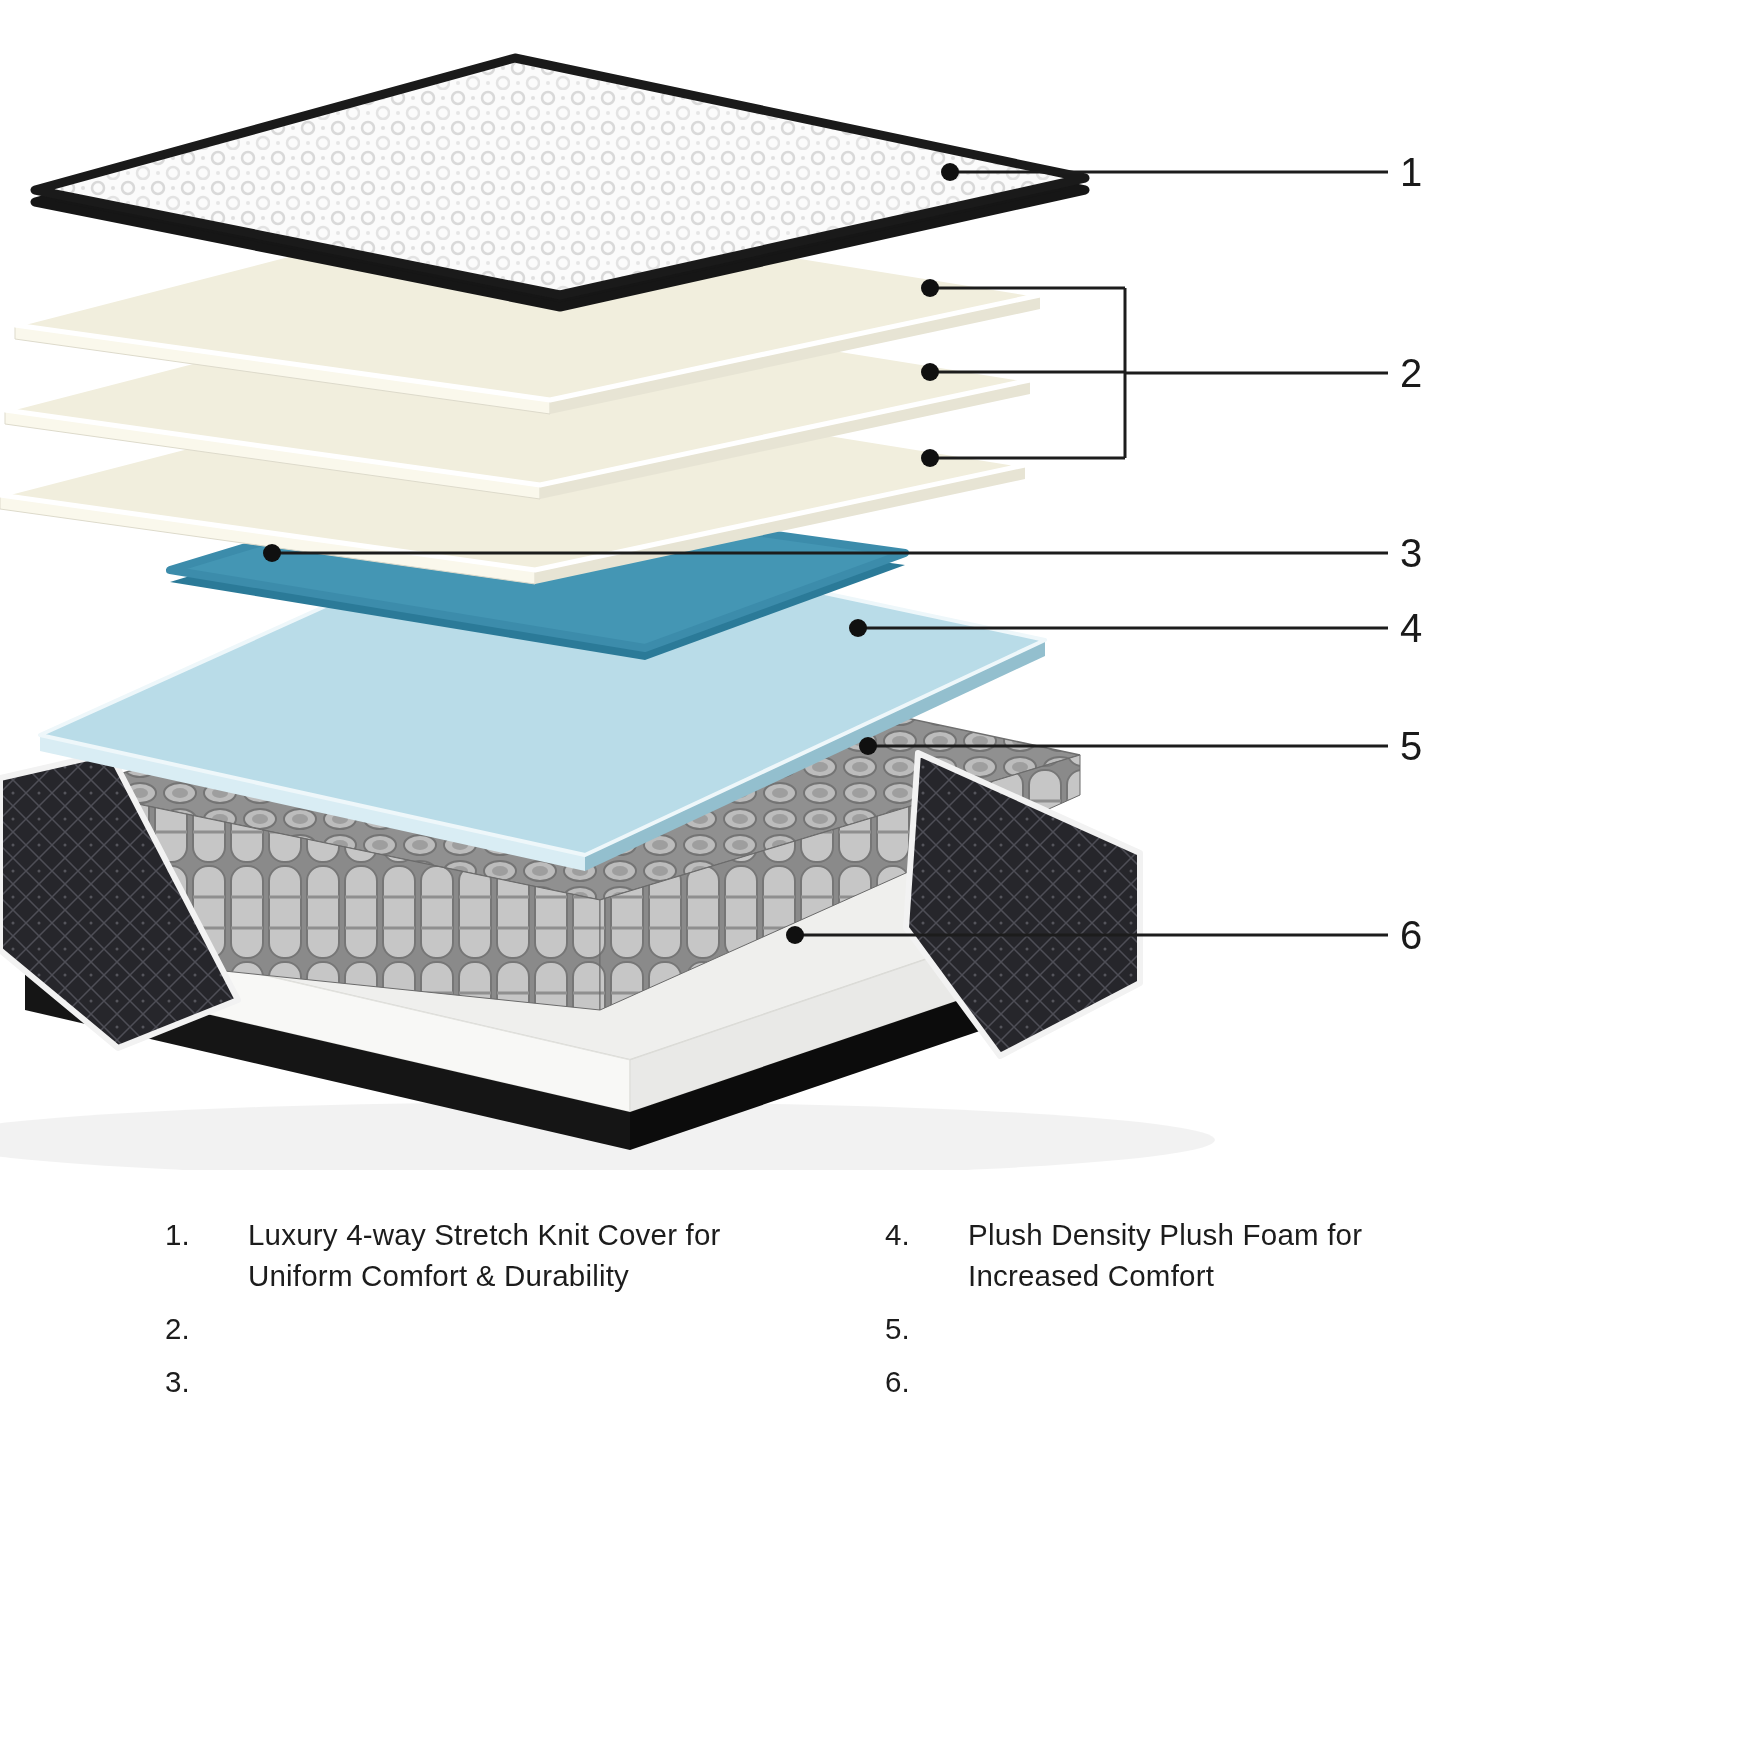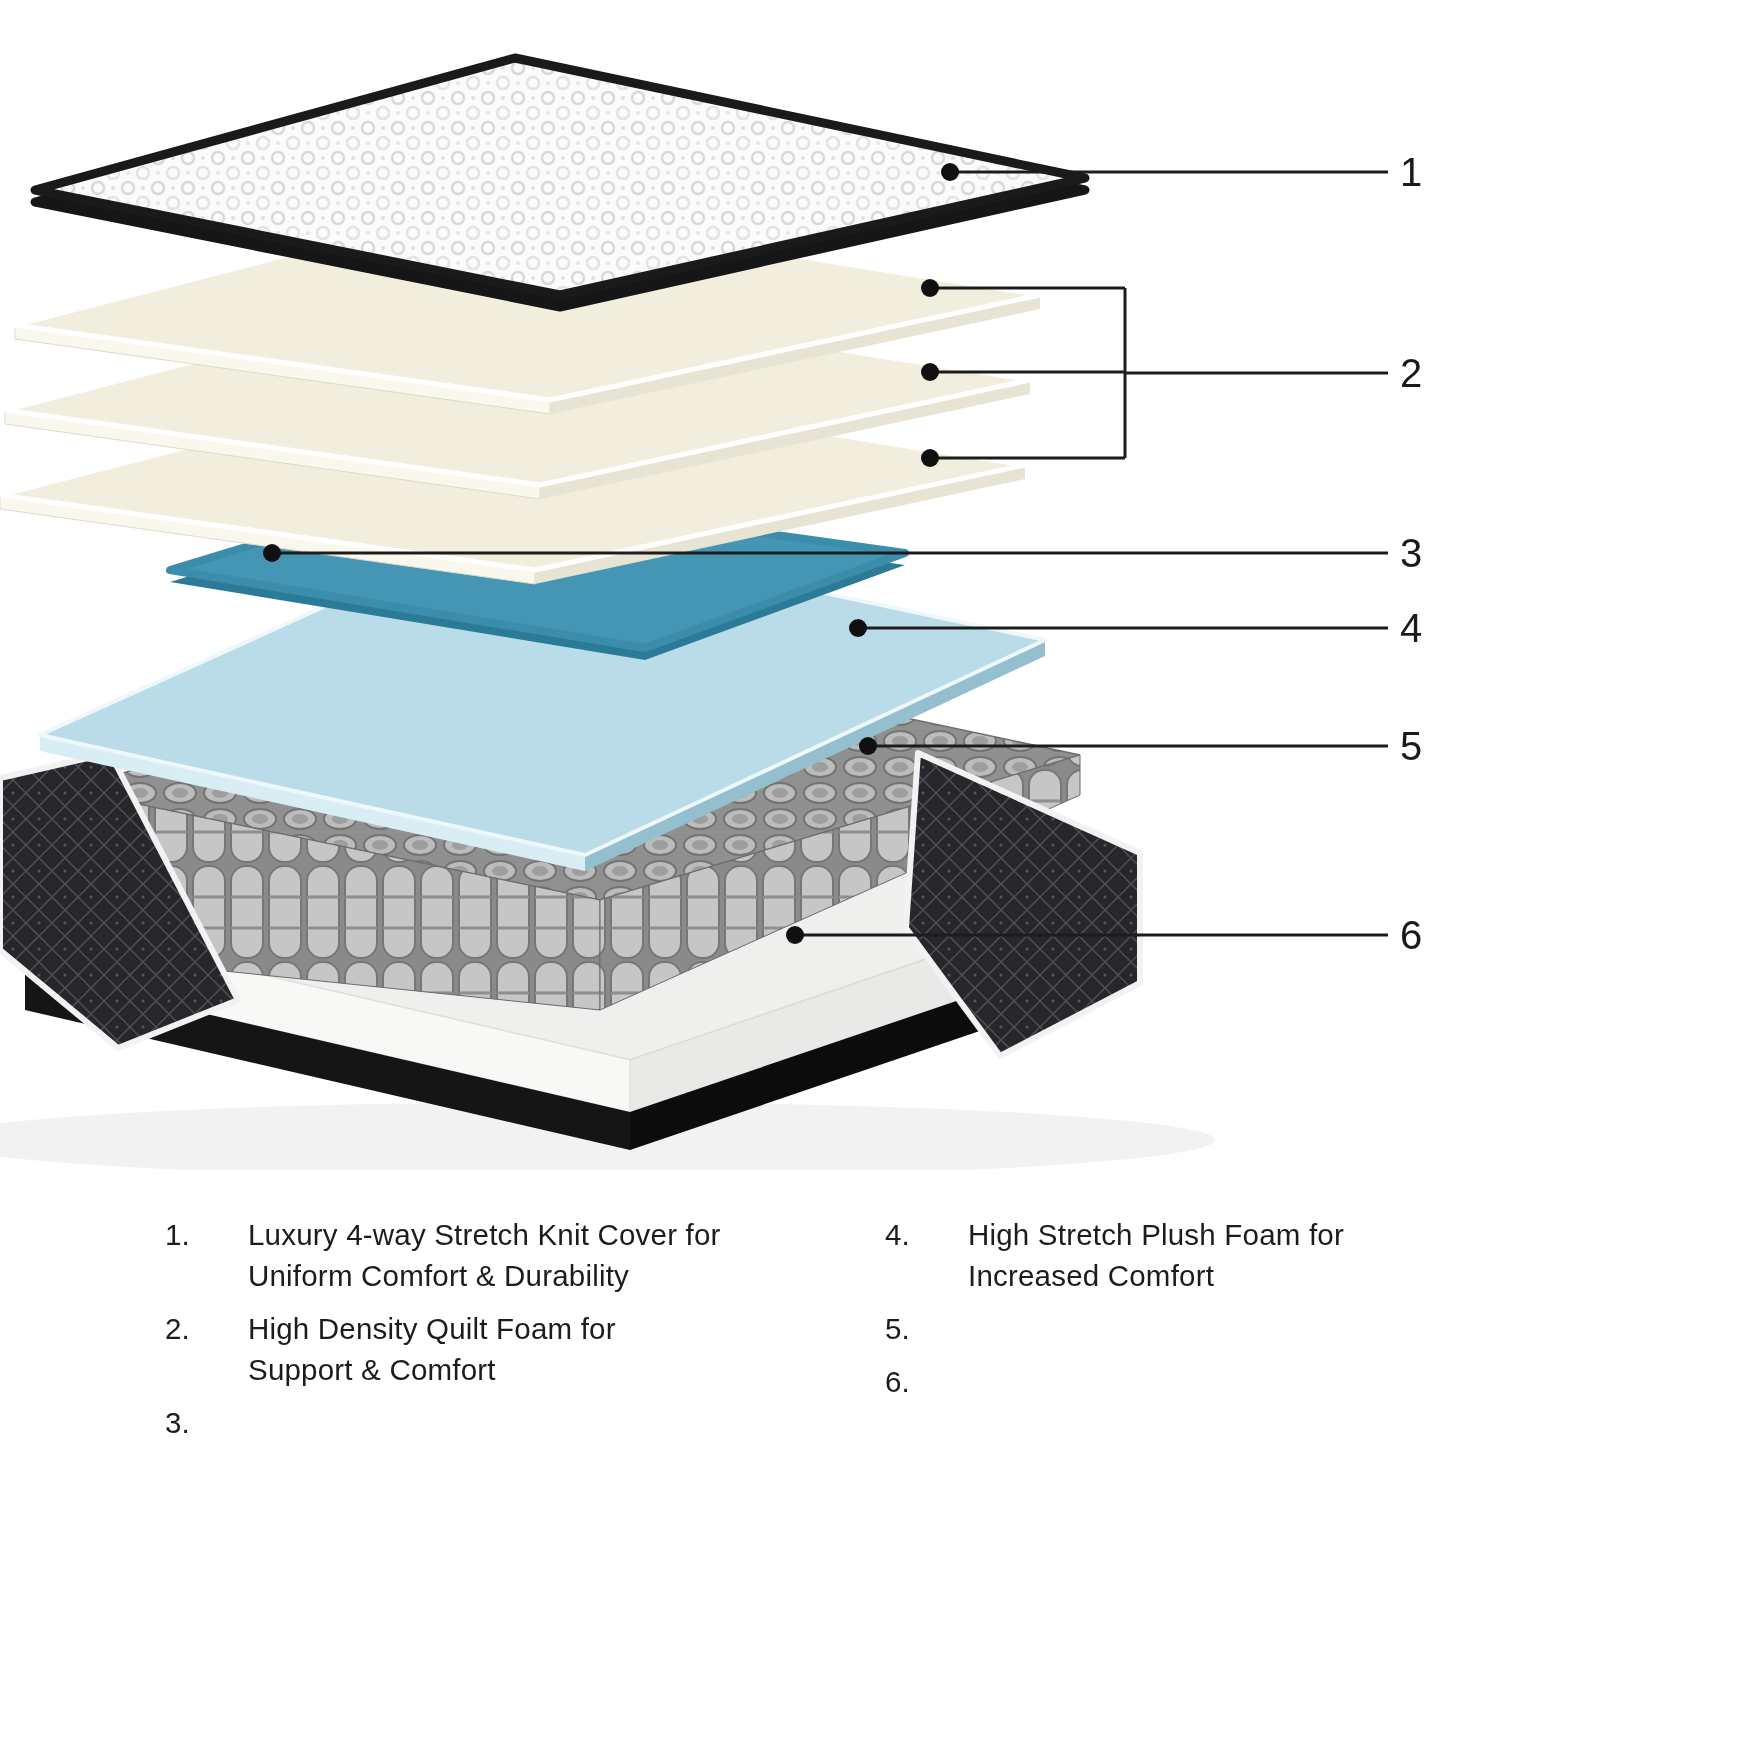--- a/index.html
+++ b/index.html
@@ -133,32 +133,30 @@
   </svg>
 
   <div class="legend-col legend-col-left">
     <div class="legend-item">
       <span class="legend-num">1.</span>
       <span class="legend-text">Luxury 4-way Stretch Knit Cover for
 Uniform Comfort &amp; Durability</span>
     </div>
     <div class="legend-item">
       <span class="legend-num">2.</span>
-      <span class="legend-text">High Density Quilt Foam for
-Support &amp; Comfort</span>
     </div>
     <div class="legend-item">
       <span class="legend-num">3.</span>
     </div>
   </div>
 
   <div class="legend-col legend-col-right">
     <div class="legend-item">
       <span class="legend-num">4.</span>
-      <span class="legend-text"><span>High Stretch </span><b>Plush</b><span> Foam for
+      <span class="legend-text"><span>Plush Density </span><b>Plush</b><span> Foam for
 Increased Comfort</span></span>
     </div>
     <div class="legend-item">
       <span class="legend-num">5.</span>
     </div>
     <div class="legend-item">
       <span class="legend-num">6.</span>
     </div>
   </div>
 

